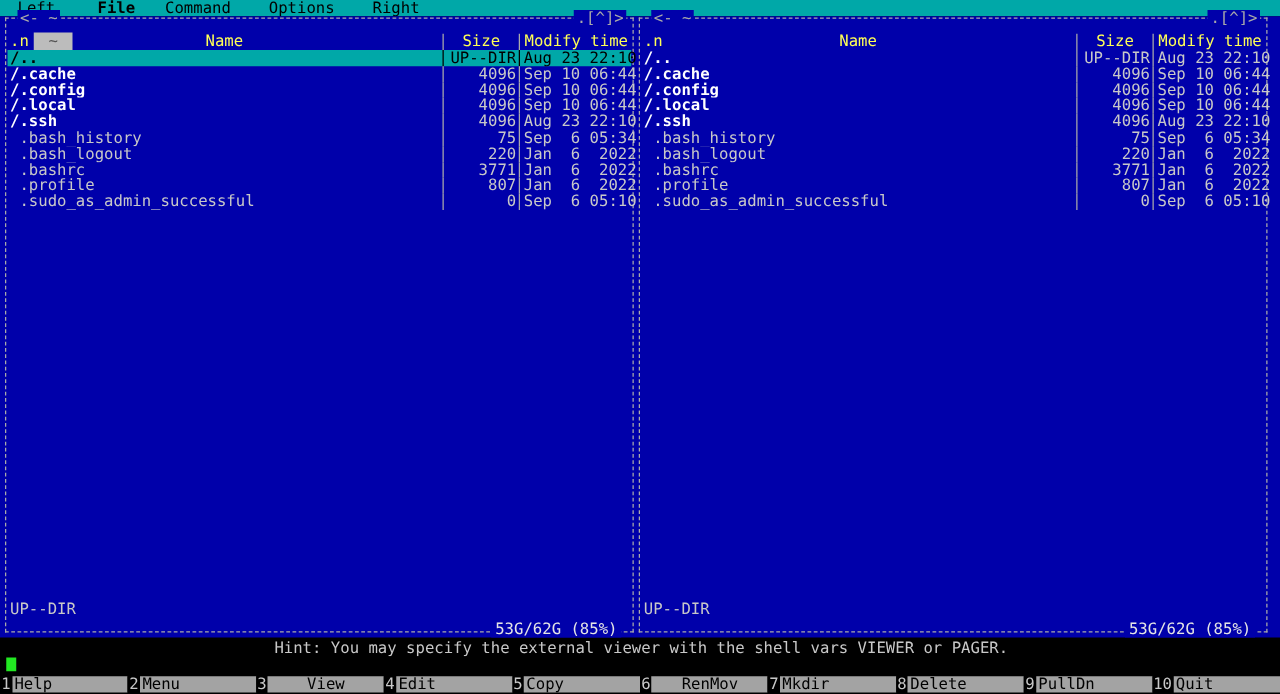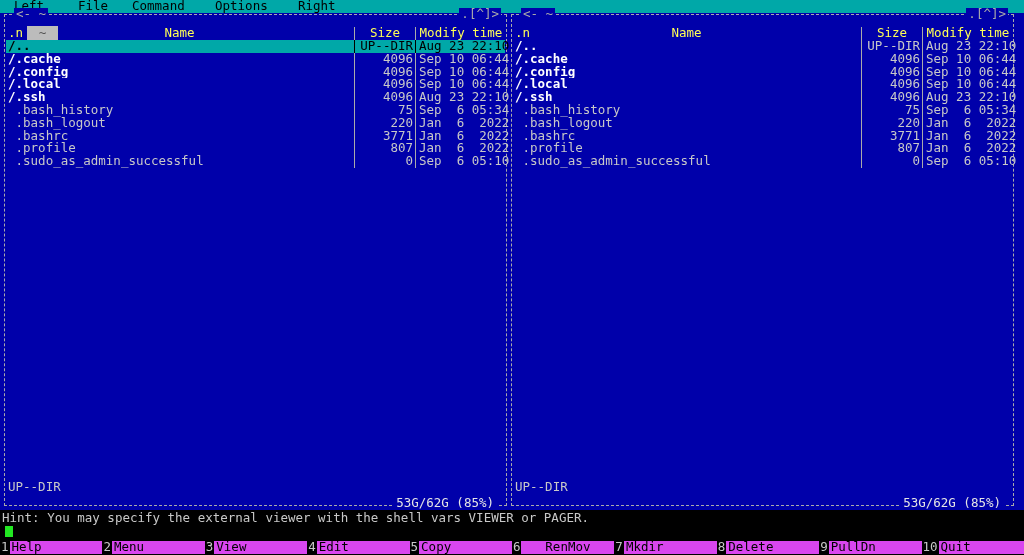--- a/index.html
+++ b/index.html
@@ -154,20 +154,21 @@
 
   
   .hintline {
     position: absolute; left: 0; top: 512px;
     width: 1024px; height: 13px;
     background: #000000;
     color: #c8c8c8;
     white-space: pre;
     padding-left: 2px;
     box-sizing: border-box;
+    text-align: center;
   }
   .promptline {
     position: absolute; left: 0; top: 525px;
     width: 1024px; height: 13px;
     background: #000000;
     color: #c8c8c8;
     white-space: pre;
     padding-left: 2px;
     box-sizing: border-box;
     display: flex;
@@ -188,21 +189,21 @@
     display: flex;
     align-items: stretch;
   }
   .fkey { display: flex; align-items: center; white-space: pre; }
   .fkey .num {
     color: #c8c8c8;
     background: #000000;
     padding: 0 1px;
   }
   .fkey .lbl {
-    background: #d946ef;
+    background: #a3a3a3;
     color: #000000;
     padding: 0 2px;
     box-sizing: border-box;
     display: inline-block;
   }
 
   
   .mouse-box {
     position: absolute;
     left: 23px; top: 13px;
@@ -214,21 +215,21 @@
     line-height: 14px;
   }
 </style>
 </head>
 <body>
 
 <div class="screen">
 
   <div class="menubar" id="menubar">
       <span class="mi" style="position: absolute; left: 14px;">Left</span>
-      <span class="mi" style="position: absolute; left: 78px;">File</span>
+      <span class="mi" style="position: absolute; left: 78px; font-weight: bold;">File</span>
       <span class="mi" style="position: absolute; left: 132px;">Command</span>
       <span class="mi" style="position: absolute; left: 215px;">Options</span>
       <span class="mi" style="position: absolute; left: 298px;">Right</span>
     </div>
 
   <div class="panels">
 
     <div class="panel left">
       <div class="frame"></div>
       <div class="panel-title">&lt;- ~</div>
@@ -302,21 +303,21 @@
   <div class="hintline">Hint: You may specify the external viewer with the shell vars VIEWER or PAGER.</div>
 
   <div class="promptline">
     <span></span>
     <span class="cursor"></span>
   </div>
 
   <div class="fnbar" id="fnbar">
       <div class="fkey" style="width: 102.4px;"><span class="num">1</span><span class="lbl" style="flex: 1 1 auto; width: 92.4px;">Help</span></div>
       <div class="fkey" style="width: 102.4px;"><span class="num">2</span><span class="lbl" style="flex: 1 1 auto; width: 92.4px;">Menu</span></div>
-      <div class="fkey" style="width: 102.4px;"><span class="num">3</span><span class="lbl" style="flex: 1 1 auto; width: 92.4px;">View</span></div>
+      <div class="fkey" style="width: 102.4px;"><span class="num">3</span><span class="lbl" style="flex: 1 1 auto; width: 92.4px; text-align: center;">View</span></div>
       <div class="fkey" style="width: 102.4px;"><span class="num">4</span><span class="lbl" style="flex: 1 1 auto; width: 92.4px;">Edit</span></div>
       <div class="fkey" style="width: 102.4px;"><span class="num">5</span><span class="lbl" style="flex: 1 1 auto; width: 92.4px;">Copy</span></div>
       <div class="fkey" style="width: 102.4px;"><span class="num">6</span><span class="lbl" style="flex: 1 1 auto; width: 92.4px; text-align: center;">RenMov</span></div>
       <div class="fkey" style="width: 102.4px;"><span class="num">7</span><span class="lbl" style="flex: 1 1 auto; width: 92.4px;">Mkdir</span></div>
       <div class="fkey" style="width: 102.4px;"><span class="num">8</span><span class="lbl" style="flex: 1 1 auto; width: 92.4px;">Delete</span></div>
       <div class="fkey" style="width: 102.4px;"><span class="num">9</span><span class="lbl" style="flex: 1 1 auto; width: 92.4px;">PullDn</span></div>
       <div class="fkey" style="width: 102.4px;"><span class="num">10</span><span class="lbl" style="flex: 1 1 auto; width: 84.4px;">Quit</span></div>
     </div>
 
 </div>

